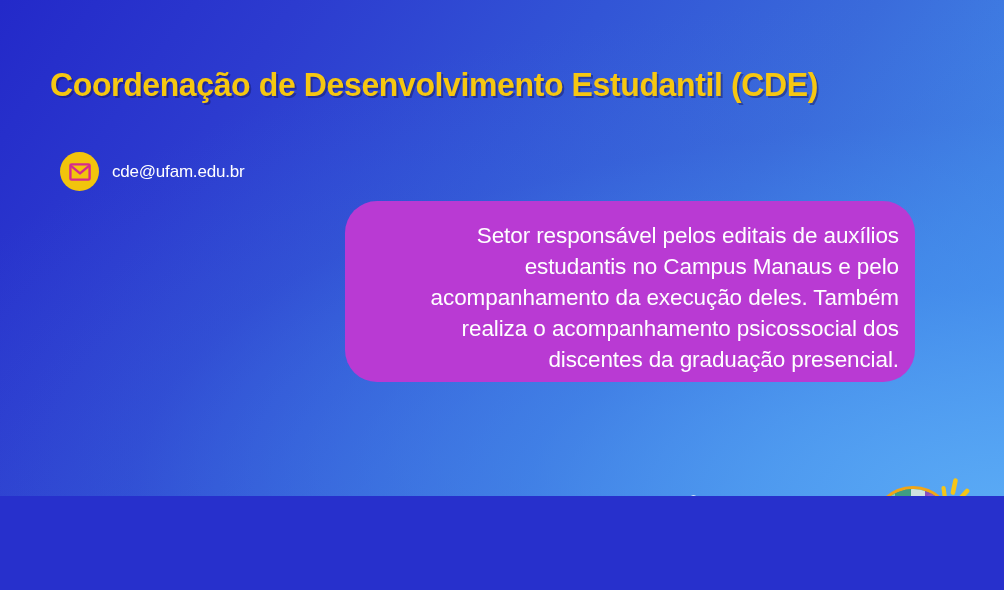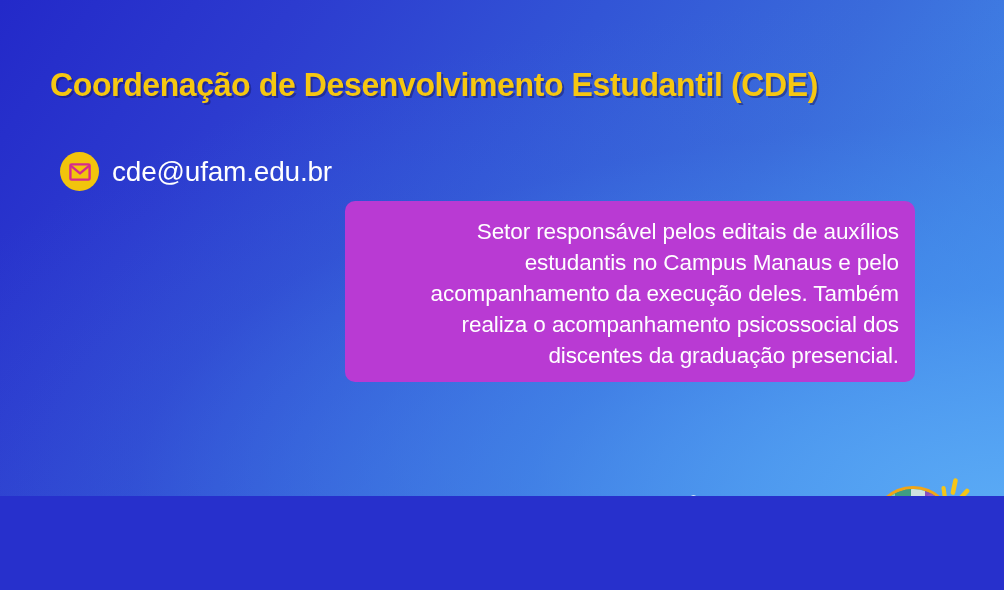--- a/index.html
+++ b/index.html
@@ -48,38 +48,38 @@
     border-radius: 50%;
     background: #f2c40c;
     display: flex;
     align-items: center;
     justify-content: center;
     flex: 0 0 auto;
   }
   .mail-badge svg { display: block; }
   .email-text {
     color: #ffffff;
-    font-size: 28px;
+    font-size: 17px;
     letter-spacing: -0.2px;
     white-space: nowrap;
   }
 
   
   .desc-card {
     position: absolute;
     left: 345px;
     top: 201px;
     width: 570px;
     height: 181px;
     background: #b93ad3;
-    border-radius: 10px;
+    border-radius: 32px;
     box-sizing: border-box;
     padding: 19px 16px 16px 26px;
     display: flex;
-    align-items: center;
+    align-items: flex-start;
   }
   .desc-text {
     width: 100%;
     text-align: right;
     color: #ffffff;
     font-size: 22.5px;
     line-height: 31px;
     letter-spacing: -0.1px;
   }
 

